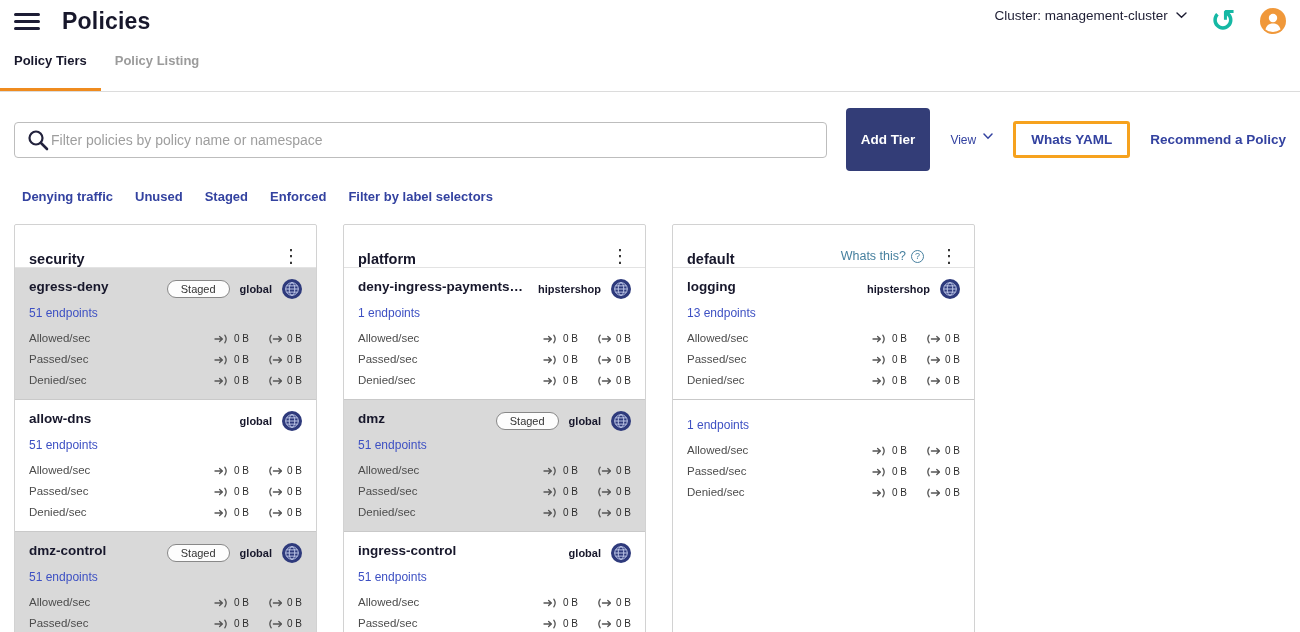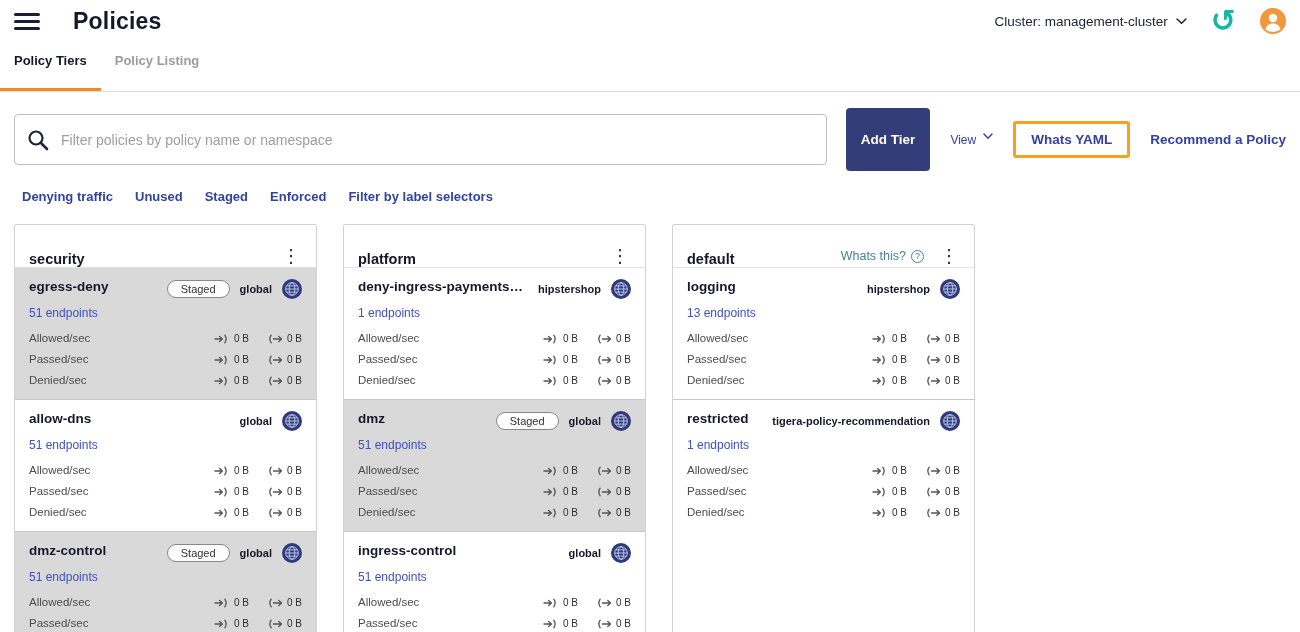--- a/index.html
+++ b/index.html
@@ -16,36 +16,36 @@
   *{box-sizing:border-box}
   html,body{margin:0;padding:0;width:1300px;height:632px;overflow:hidden;background:#fff;
     font-family:"Liberation Sans","DejaVu Sans",sans-serif;color:#333}
   a{text-decoration:none}
 
   
   .topbar{display:flex;align-items:center;height:42px;padding:0 14px}
   .topbar .left{display:flex;align-items:center;gap:18px}
   .hamburger{width:26px;display:flex;flex-direction:column;gap:4px;cursor:pointer;padding:2px 0}
   .hamburger span{display:block;height:3px;border-radius:2px;background:#1d1d35}
-  .page-title{margin:15px;font-size:23px;font-weight:800;color:var(--ink);letter-spacing:.2px}
-  .topbar .right{margin-left:auto;display:flex;align-items:center;gap:24px}
+  .page-title{margin:4px;font-size:23px;font-weight:800;color:var(--ink);letter-spacing:.2px}
+  .topbar .right{margin-left:auto;display:flex;align-items:flex-start;gap:24px}
   .cluster{display:flex;align-items:center;gap:8px;font-size:13.5px;color:#1d1d33;cursor:pointer}
   .chev svg{display:block}
   .history-icon{font-size:30px;line-height:26px;color:var(--teal);font-weight:600;cursor:pointer}
   .avatar svg{display:block}
 
   
   .tabs{display:flex;border-bottom:1px solid #dcdcdc}
   .tab{padding:11px 14px 20px;font-size:13px;font-weight:700;cursor:pointer;border-bottom:3px solid transparent}
   .tab.active{color:var(--ink);border-bottom-color:var(--tab-orange)}
   .tab.inactive{color:#9b9b9b}
 
   
   .toolbar{display:flex;align-items:center;margin:16px 14px 0;gap:18px}
-  .searchbox{display:flex;align-items:center;gap:10px;width:813px;height:51px;
+  .searchbox{display:flex;align-items:center;gap:0;width:813px;height:36px;
     border:1px solid #bdbdbd;border-radius:4px;padding:0 12px;background:#fff}
   .searchbox svg{flex:none}
   .searchbox input{border:0;outline:0;flex:1;font-size:14px;color:#333;background:transparent;
     font-family:"Liberation Sans","DejaVu Sans",sans-serif}
   .searchbox input::placeholder{color:#9e9e9e}
   .toolbar .actions{margin-left:auto;display:flex;align-items:center;gap:20px}
   .btn-primary{background:var(--primary);color:#fff;border:0;border-radius:4px;
     padding:24px 15px;font-size:13.5px;font-weight:600;cursor:pointer;
     font-family:"Liberation Sans","DejaVu Sans",sans-serif}
   .view-dd{display:flex;gap:7px;color:var(--link);font-size:12px;font-weight:400;cursor:pointer}
@@ -651,34 +651,21 @@
             </span>
             <span class="val">
               <svg class="io" viewBox="0 0 15 10">
                 <path d="M4.2 1.2q-2.7 3.8 0 7.6" fill="none" stroke="#555" stroke-width="1.3" stroke-linecap="round"></path>
                 <path d="M6.4 5h7.2M11.8 2.4 14.6 5l-2.8 2.6" fill="none" stroke="#555" stroke-width="1.3" stroke-linecap="round" stroke-linejoin="round"></path>
               </svg>
               <span>0 B</span>
             </span>
           </span>
         </div></div>
-      <div class="policy"><div class="p-head">
-          <span class="p-name">restricted</span>
-          <span class="p-right">
-            <span class="scope">tigera-policy-recommendation</span>
-            <svg class="globe" viewBox="0 0 20 20">
-              <circle cx="10" cy="10" r="10" fill="#2e3a7c"></circle>
-              <g fill="none" stroke="#c9d2f0" stroke-width="0.9">
-                <circle cx="10" cy="10" r="6.3"></circle>
-                <ellipse cx="10" cy="10" rx="2.8" ry="6.3"></ellipse>
-                <path d="M3.7 10h12.6M4.6 6.9h10.8M4.6 13.1h10.8"></path>
-              </g>
-            </svg>
-          </span>
-        </div><a class="endpoints">1 endpoints</a><div class="stat-row">
+      <div class="policy"><a class="endpoints">1 endpoints</a><div class="stat-row">
           <span class="stat-label">Allowed/sec</span>
           <span class="stat-vals">
             <span class="val">
               <svg class="io" viewBox="0 0 15 10">
                 <path d="M1 5h7.2M5.6 2.4 8.4 5 5.6 7.6" fill="none" stroke="#555" stroke-width="1.3" stroke-linecap="round" stroke-linejoin="round"></path>
                 <path d="M10.8 1.2q2.7 3.8 0 7.6" fill="none" stroke="#555" stroke-width="1.3" stroke-linecap="round"></path>
               </svg>
               <span>0 B</span>
             </span>
             <span class="val">

